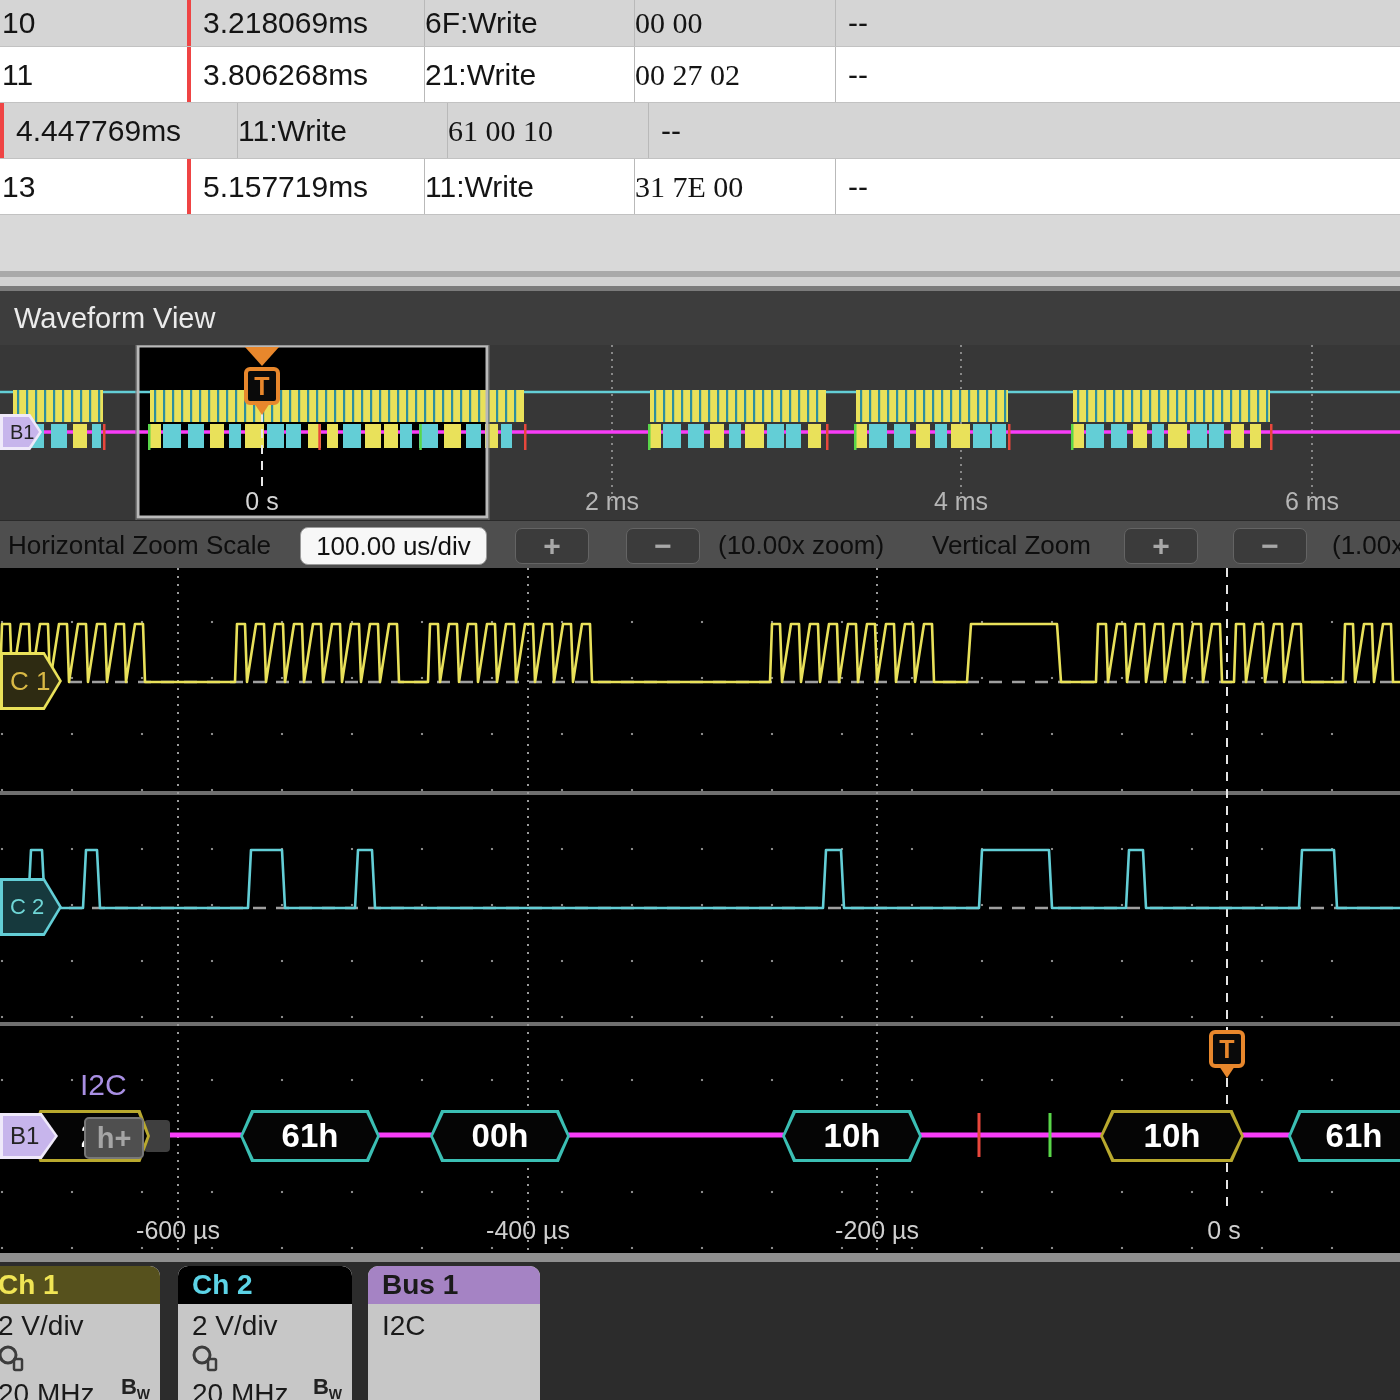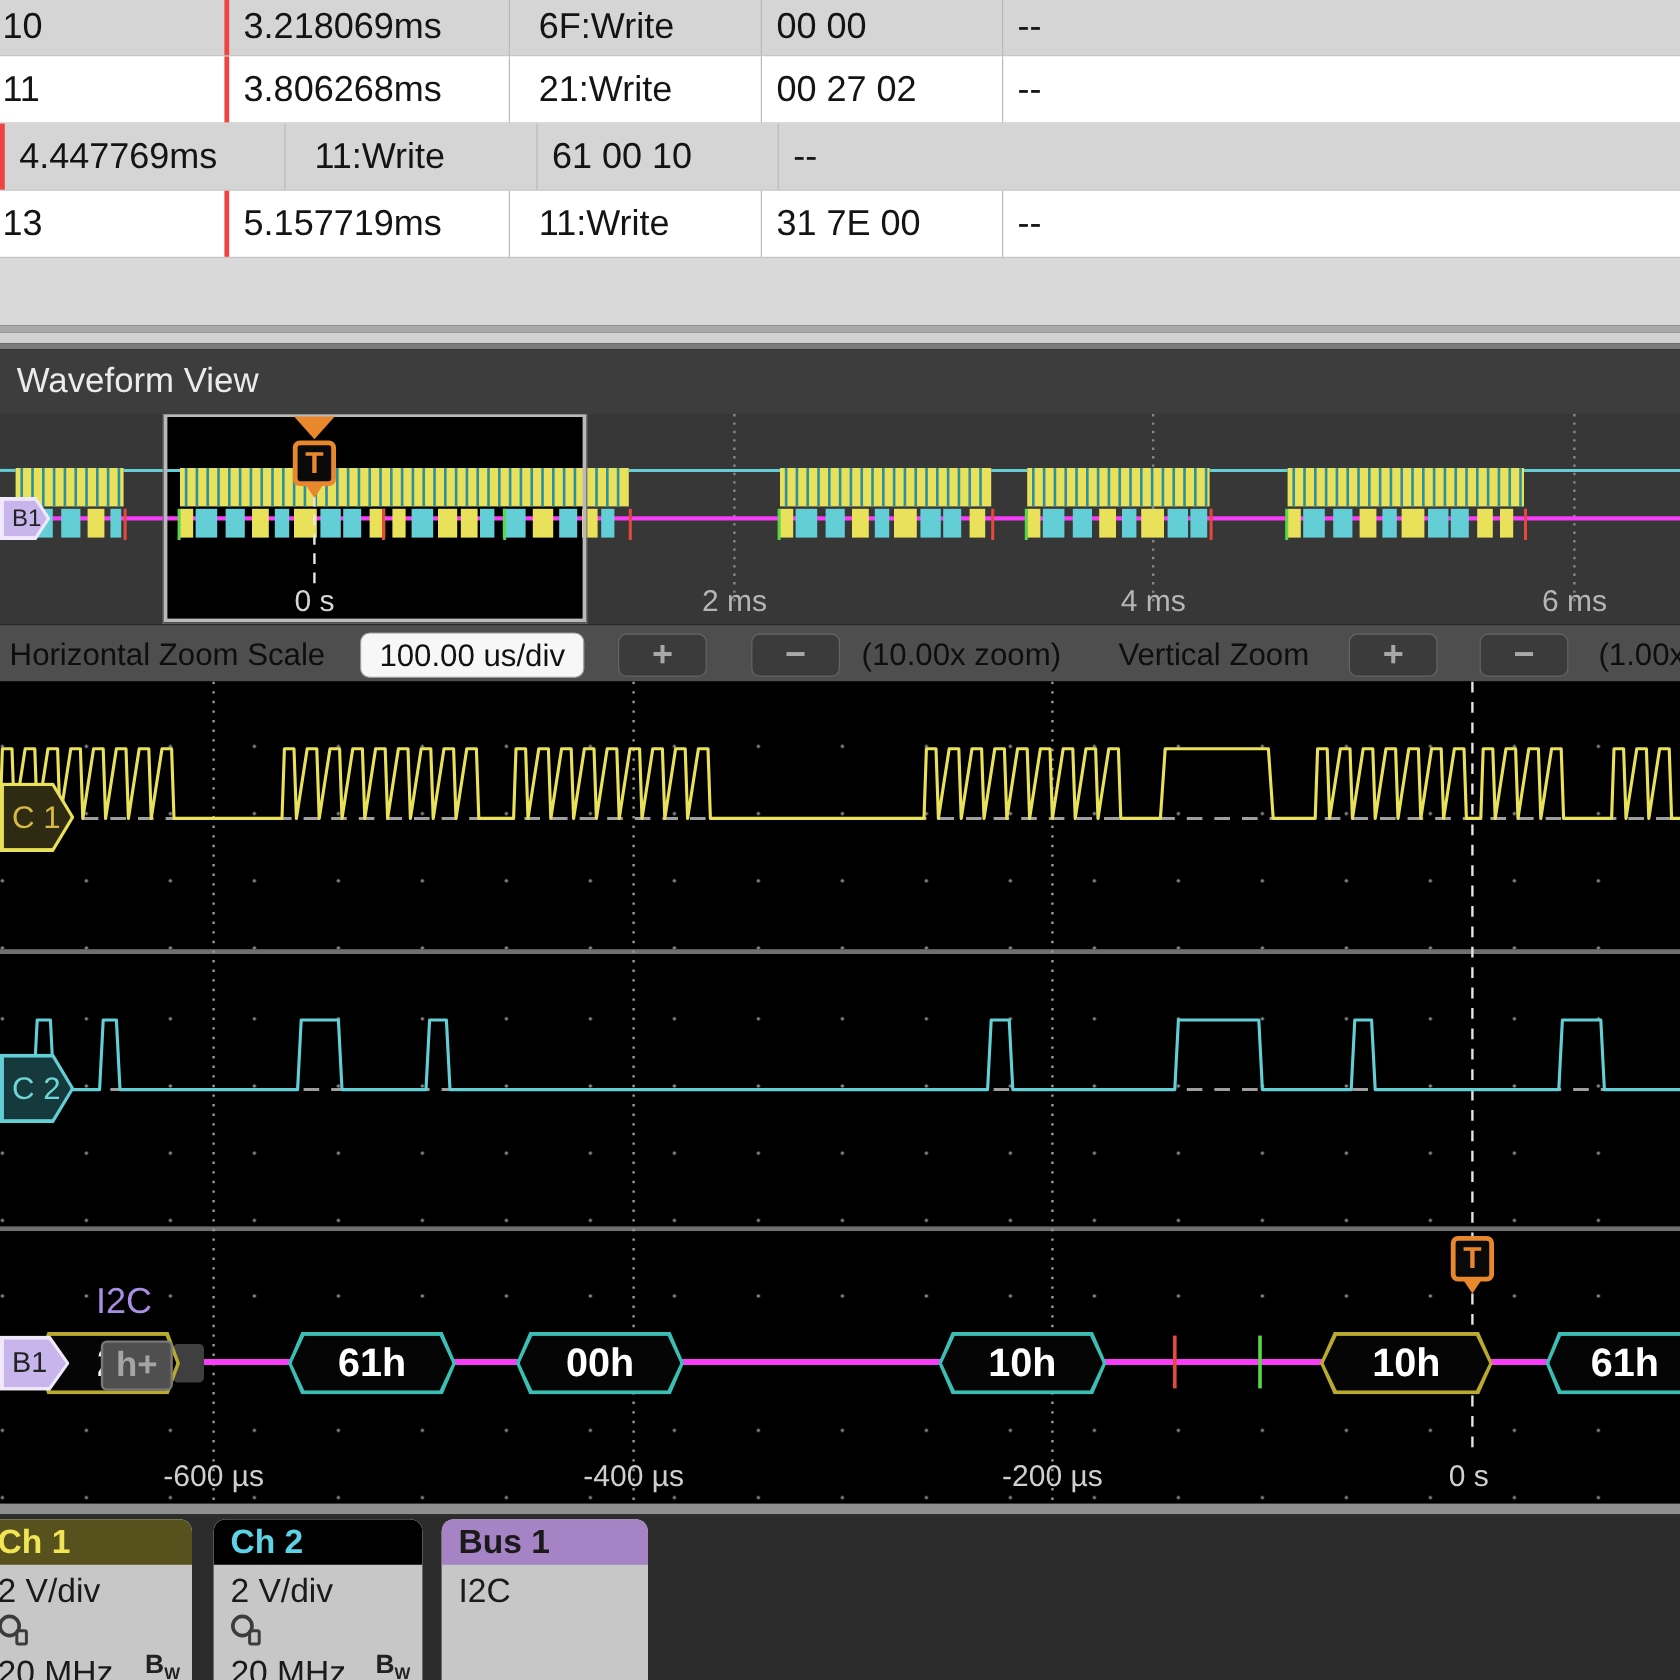--- a/index.html
+++ b/index.html
@@ -6,22 +6,22 @@
   #screen{position:relative;width:1400px;height:1400px;overflow:hidden;
     font-family:"Liberation Sans",sans-serif;background:#000;}
   .abs{position:absolute;}
   
   #table-section{left:0;top:0;width:1400px;height:215px;background:#fff;}
   .trow{position:absolute;left:0;width:1400px;display:flex;align-items:center;
     font-size:30px;color:#141414;border-bottom:1px solid #c2c2c2;box-sizing:border-box;}
   .trow .cell{height:100%;display:flex;align-items:center;box-sizing:border-box;overflow:hidden;white-space:nowrap;}
   .c-idx{width:187px;padding-left:2px;}
   .c-time{width:237px;border-left:4px solid #ef4444;padding-left:12px;}
-  .c-addr{width:210px;border-left:1px solid #b9b9b9;padding-left:24px;}
-  .c-data{width:201px;border-left:1px solid #b9b9b9;padding-left:12px;}
+  .c-addr{width:210px;border-left:1px solid #b9b9b9;padding-left:0;}
+  .c-data{width:201px;border-left:1px solid #b9b9b9;font-family:Liberation Serif, serif;}
   .c-ack{flex:1;border-left:1px solid #b9b9b9;padding-left:12px;}
   #table-empty{left:0;top:215px;width:1400px;height:56px;background:#d9d9d9;}
   .split1{left:0;top:271px;width:1400px;height:6px;background:#a9a9a9;}
   .split2{left:0;top:277px;width:1400px;height:9px;background:#d2d2d2;}
   .split3{left:0;top:286px;width:1400px;height:5px;background:#7b7b7b;}
   
   #wv-titlebar{left:0;top:291px;width:1400px;height:54px;background:#3d3d3d;
     display:flex;align-items:center;}
   #wv-titlebar span{color:#ebebeb;font-size:29px;margin-left:14px;}
   
@@ -353,21 +353,21 @@
         <rect x="1048.5" y="545" width="3" height="44" fill="#59d649"></rect>
       </svg>
     <div id="main-overlays" style="position:absolute;left:0;top:0;width:1400px;height:694px;">
         <div class="pent-outer" style="left: 0px; top: 84px; width: 62px; height: 58px; background: rgb(233, 225, 90);">
           <div class="pent-inner" style="background: rgb(46, 43, 18);">
             <span style="color: rgb(217, 185, 69); font-size: 26px;">C 1</span>
           </div>
         </div>
         <div class="pent-outer" style="left: 0px; top: 310px; width: 62px; height: 58px; background: rgb(99, 206, 214);">
           <div class="pent-inner" style="background: rgb(22, 57, 61);">
-            <span style="color: rgb(111, 214, 214); font-size: 26px;">C 2</span>
+            <span style="color: rgb(111, 214, 214); font-size: 22px;">C 2</span>
           </div>
         </div>
         <div style="left: 144px; top: 552px; width: 26px; height: 32px; background: rgb(63, 63, 63); border-radius: 4px; position: absolute;"></div>
         <div class="bubble-outer" style="left: 30px; top: 542px; width: 120px; background: rgb(185, 169, 46);">
           <div class="bubble-inner">
             <span>2</span>
           </div>
         </div>
         <div style="left: 84px; top: 549px; width: 56px; height: 38px; position: absolute; background: rgb(79, 79, 79); border: 2px solid rgb(120, 120, 120); border-radius: 5px; display: flex; align-items: center; justify-content: center; color: rgb(165, 165, 165); font-weight: bold; font-size: 29px;">h+</div>
         <div class="pent-outer" style="left: 0px; top: 545px; width: 58px; height: 46px; background: rgb(239, 233, 250);">

